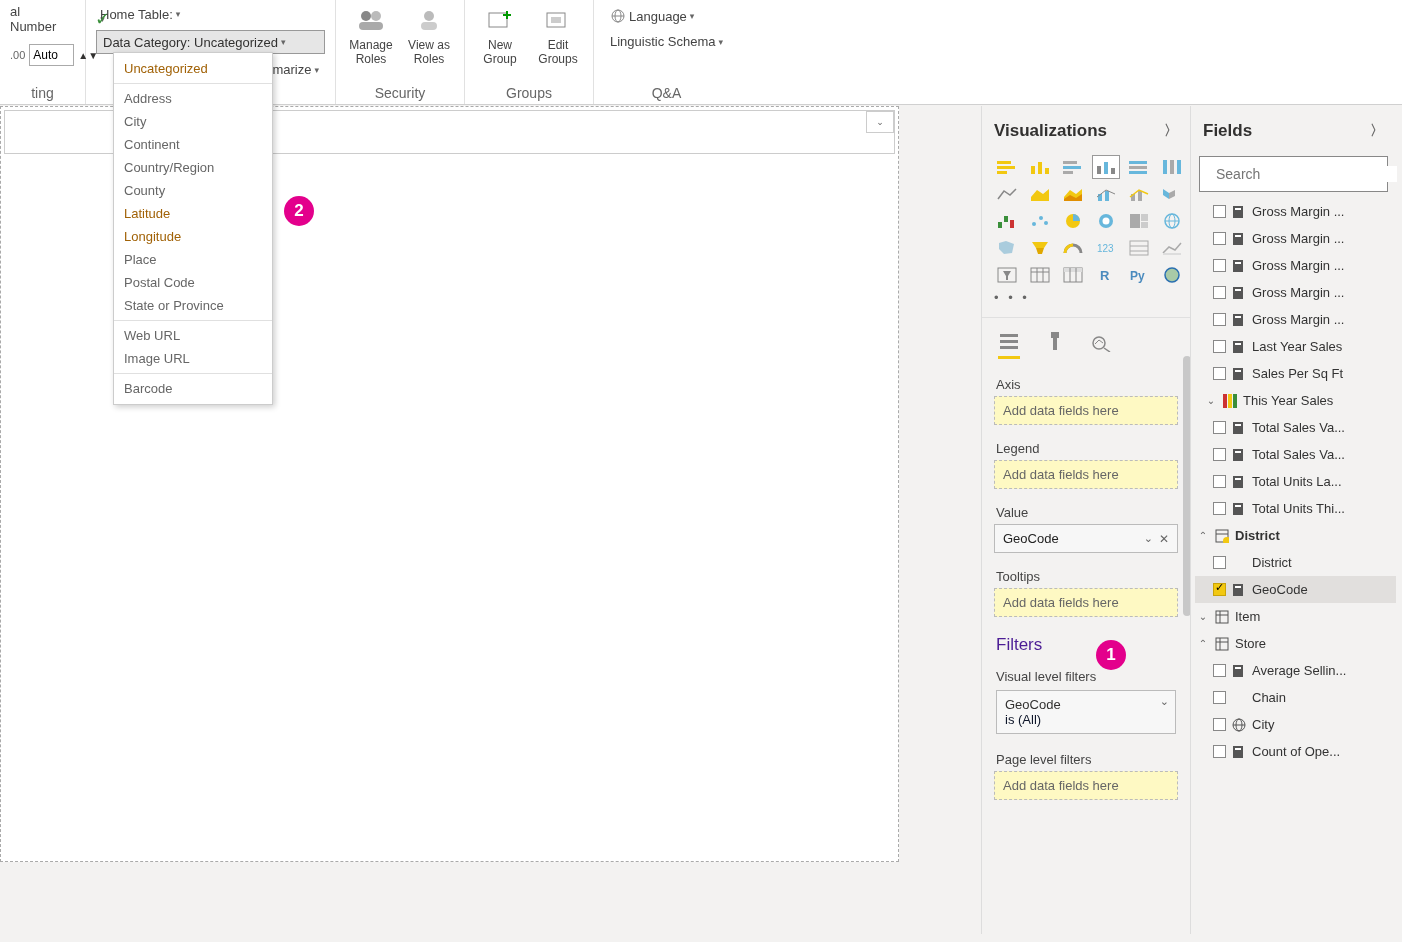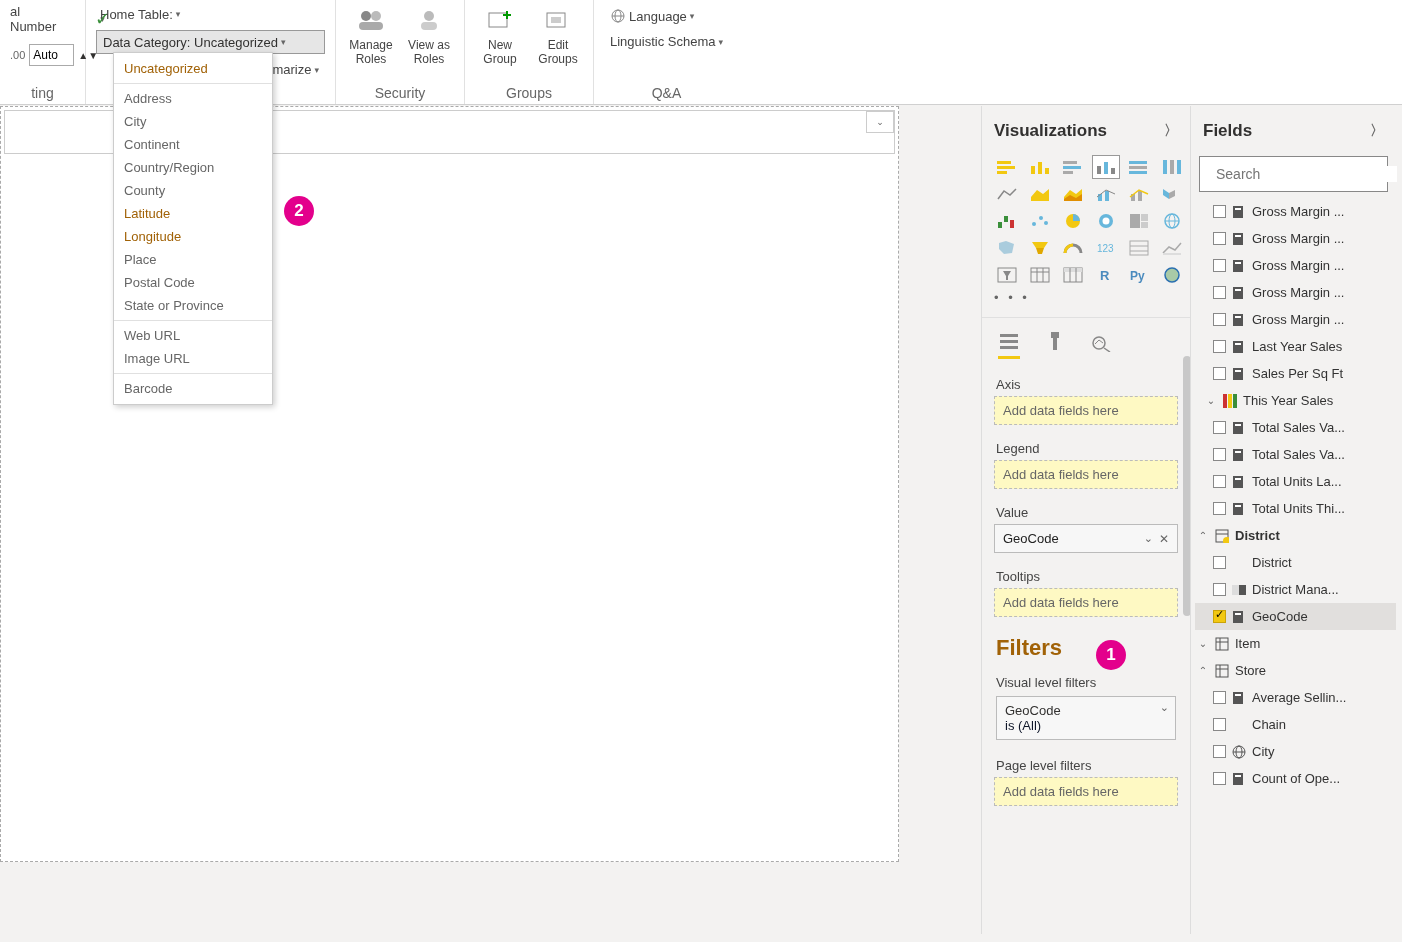--- a/index.html
+++ b/index.html
@@ -49,21 +49,21 @@
   .viz-more { padding:4px 12px; color:#666; letter-spacing:3px;}
 
   .viz-tabs { display:flex; gap:24px; padding:12px 16px; border-top:1px solid #e0e0e0; margin-top:8px;}
   .viz-tab { cursor:pointer; padding-bottom:4px;}
   .viz-tab.active { border-bottom:3px solid #f2c811;}
 
   .well-section { padding:6px 14px 2px 14px; font-size:13px; color:#444;}
   .well { margin:2px 12px 10px 12px; border:1px dashed #bbb; background:#fef9c3; padding:6px 8px; font-size:13px; color:#666;}
   .well.solid { border:1px solid #bbb; display:flex; justify-content:space-between; align-items:center; background:#f7f7f7;}
   .well.solid .k { color:#222;}
-  .filters-head { font-size:22px; font-weight:700; padding:8px 14px; color:#a16207;}
+  .filters-head { font-size:17px; font-weight:400; padding:8px 14px; color:#4c1d95;}
   .filter-card { margin:4px 14px 12px 14px; border:1px solid #bbb; background:#f7f7f7; padding:6px 8px; font-size:13px; position:relative;}
   .filter-card .exp { position:absolute; right:6px; top:4px; font-size:11px; color:#666;}
   .scrollbar { position:absolute; right:-1px; top:250px; width:8px; height:260px; background:#c8c8c8; border-radius:4px;}
 
   
   .search-box { margin:0 8px 6px 8px; height:36px; border:1px solid #888; background:#fff; display:flex; align-items:center; padding:0 8px; gap:8px;}
   .search-box input { border:none; outline:none; flex:1; font-size:14px; color:#666;}
   .field-row { display:flex; align-items:center; gap:6px; padding:4px 4px 4px 18px; font-size:13px; color:#333; cursor:pointer; white-space:nowrap; overflow:hidden; text-overflow:ellipsis; height:27px;}
   .field-row.table { font-weight:400; padding-left:2px; gap:6px;}
   .field-row .chk { width:13px; height:13px; border:1px solid #888; background:#fff; flex-shrink:0;}
@@ -605,28 +605,20 @@
           <line x1="1" y1="5" x2="13" y2="5" stroke="#555"></line>
           <circle cx="12" cy="12" r="4" fill="#f2c811"></circle>
         </svg>
       <span style="font-weight:600">District</span>
     </div>
     <div class="field-row">
         <span class="chk"></span>
         <span class="ficon"></span>
         <span>District</span>
       </div>
-    <div class="field-row">
-        <span class="chk"></span>
-        <svg class="ficon">
-          <rect x="0" y="2" width="14" height="10" fill="#555"></rect>
-          <rect x="0" y="2" width="7" height="10" fill="#ddd"></rect>
-        </svg>
-        <span>District Mana...</span>
-      </div>
     <div class="field-row sel">
         <span class="chk on"></span>
         <svg class="ficon">
           <rect x="1" y="1" width="10" height="12" fill="#555"></rect>
           <rect x="3" y="3" width="6" height="2" fill="#fff"></rect>
         </svg>
         <span>GeoCode</span>
       </div>
 
     <div class="field-row table">

